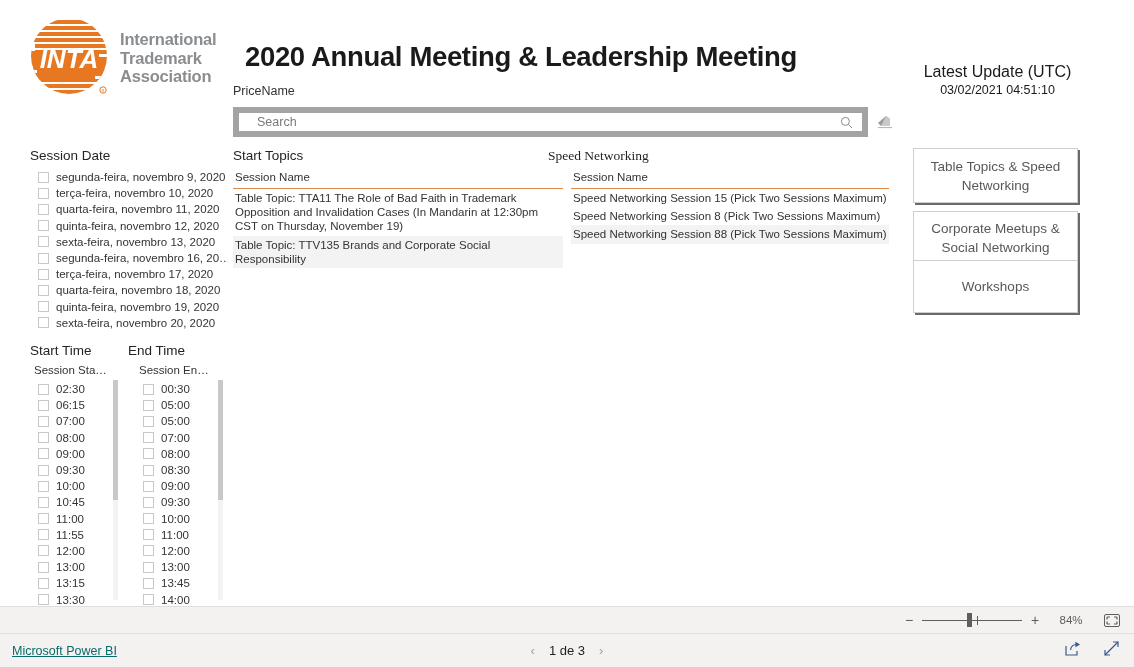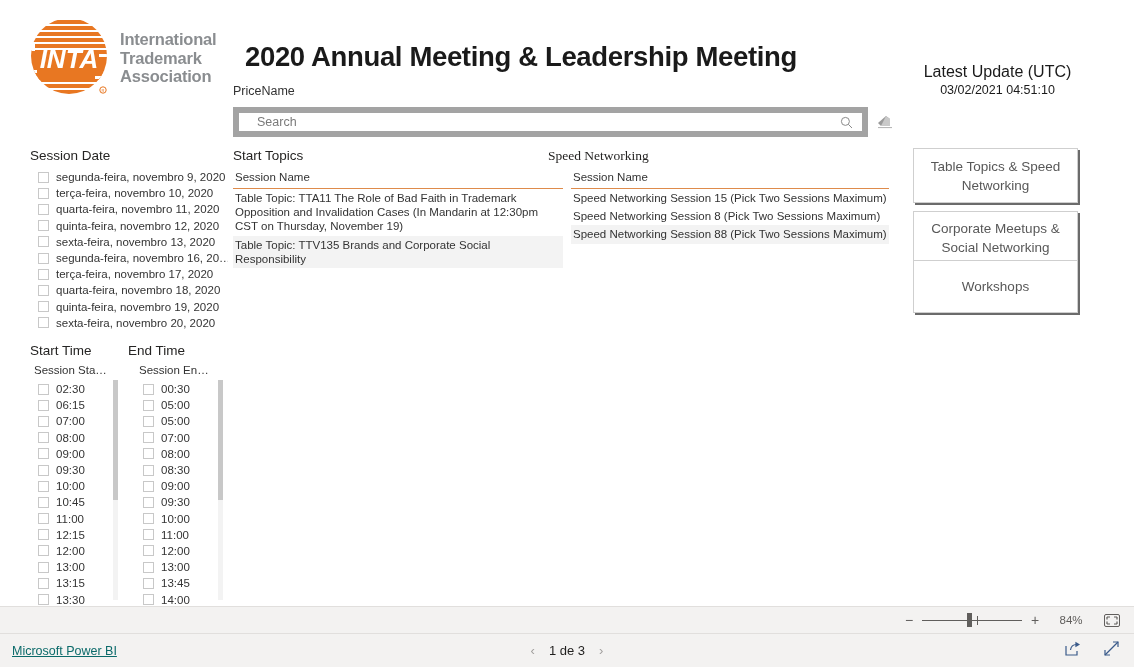--- a/index.html
+++ b/index.html
@@ -429,21 +429,21 @@
       <div class="cb-row">
         <span class="cb-box"></span>
         <span class="cb-label">10:45</span>
       </div>
       <div class="cb-row">
         <span class="cb-box"></span>
         <span class="cb-label">11:00</span>
       </div>
       <div class="cb-row">
         <span class="cb-box"></span>
-        <span class="cb-label">12:15</span>
+        <span class="cb-label">11:55</span>
       </div>
       <div class="cb-row">
         <span class="cb-box"></span>
         <span class="cb-label">12:00</span>
       </div>
       <div class="cb-row">
         <span class="cb-box"></span>
         <span class="cb-label">13:00</span>
       </div>
       <div class="cb-row">

